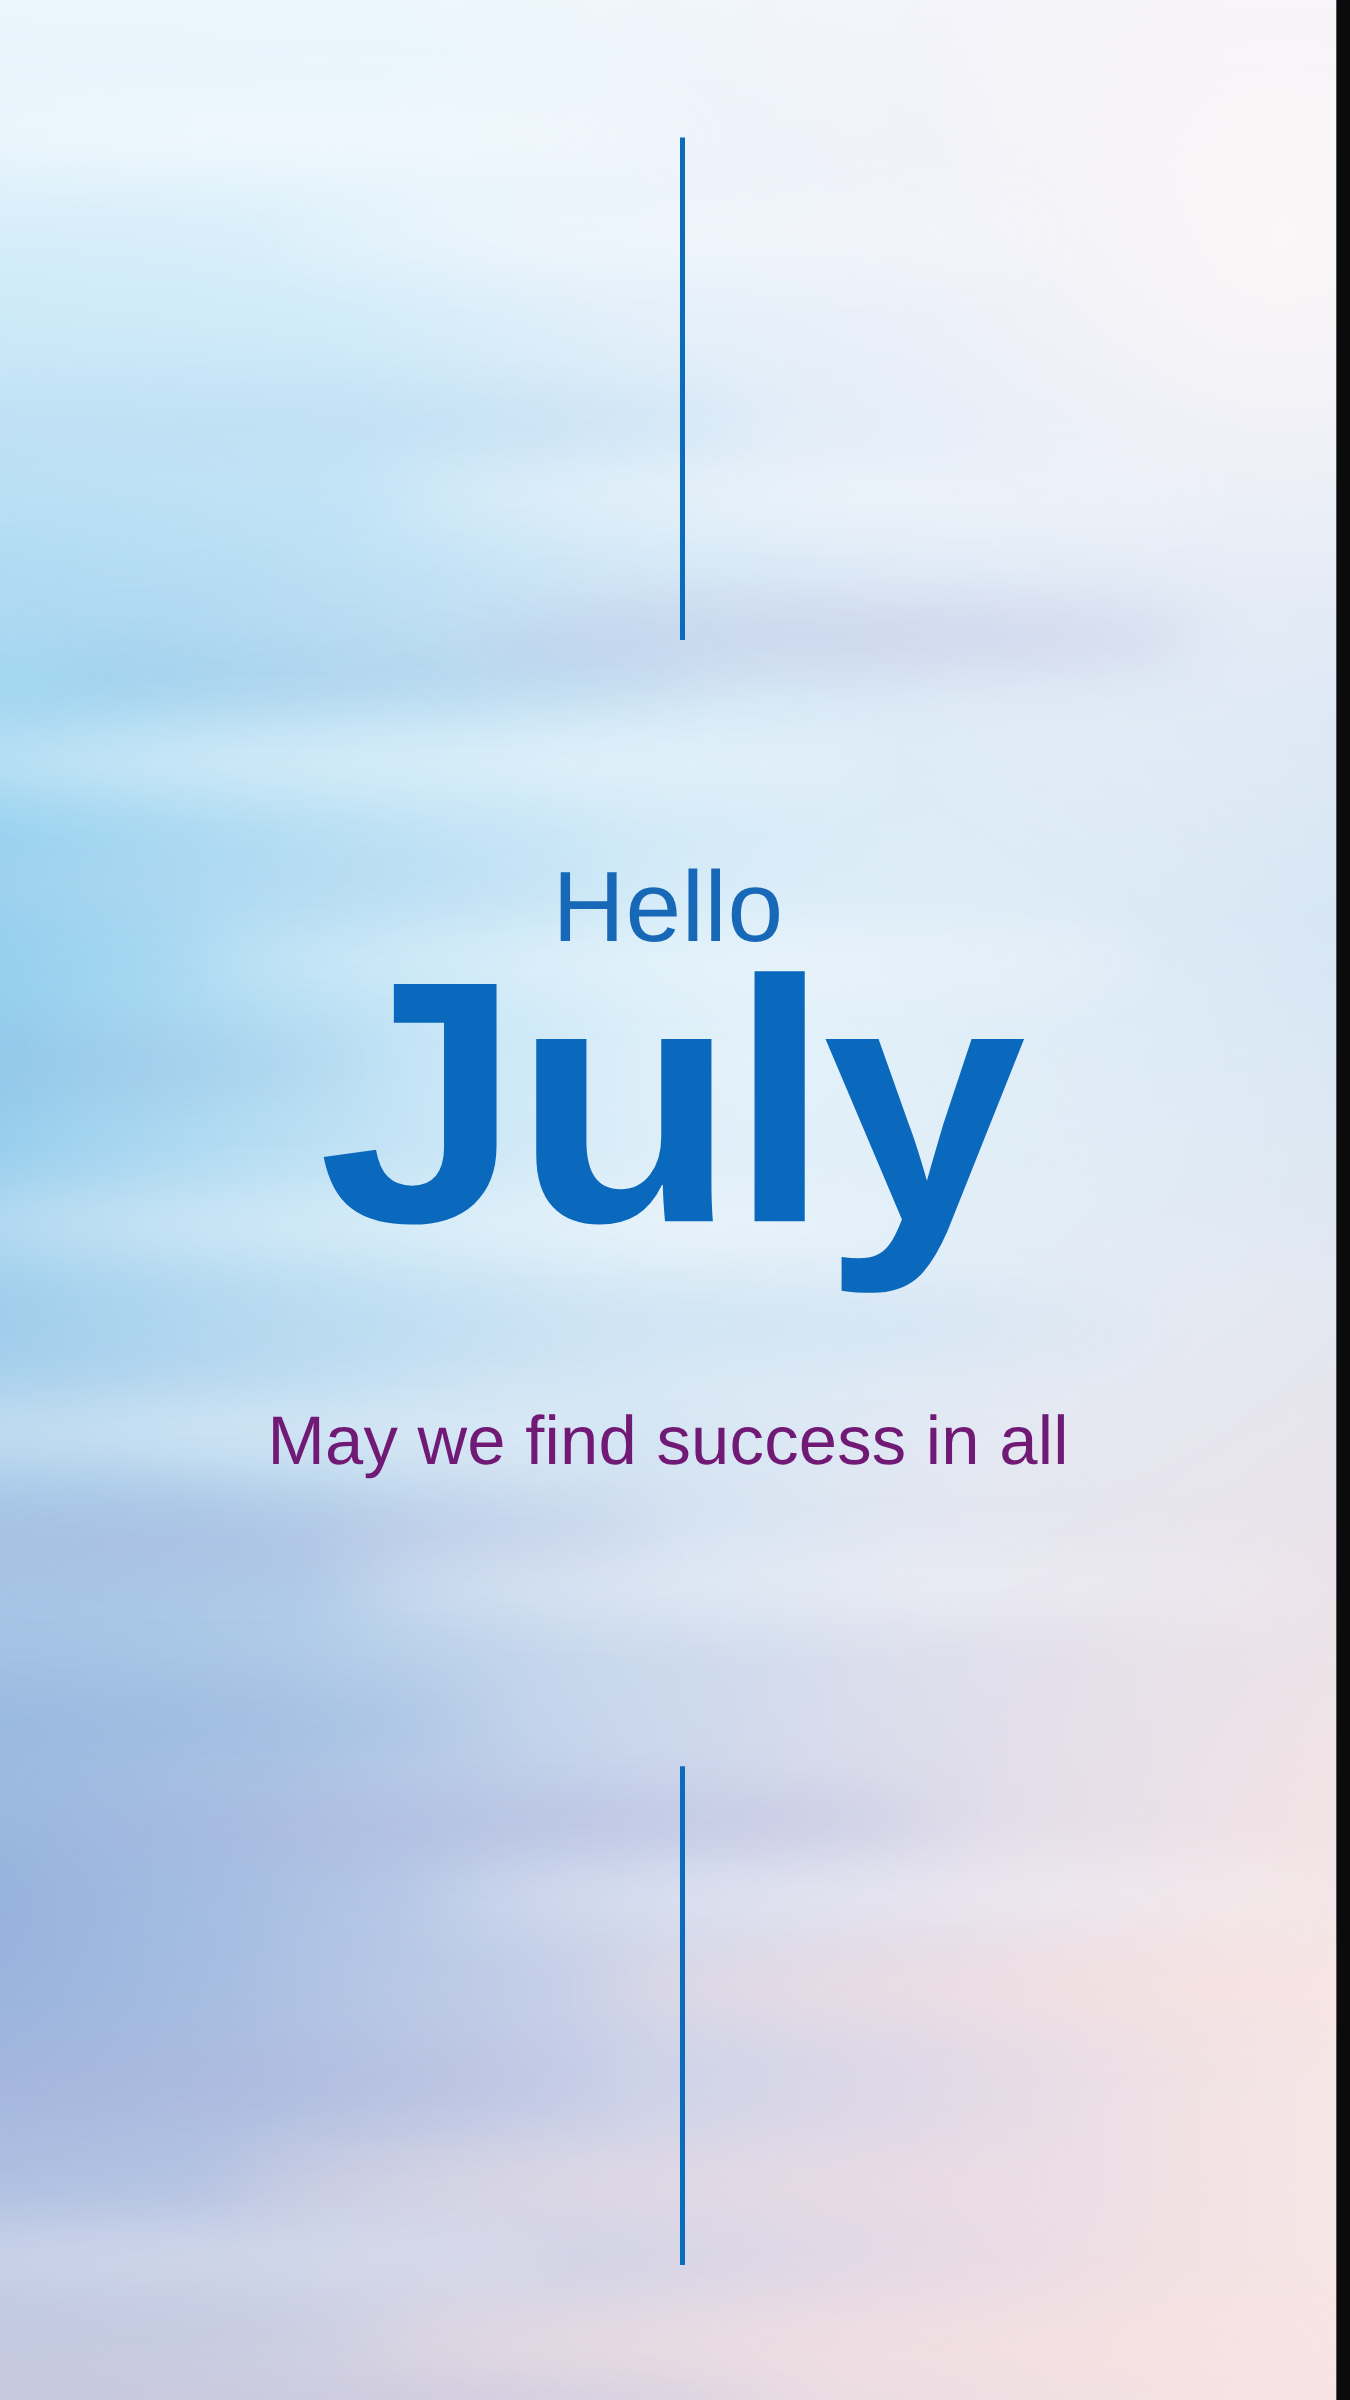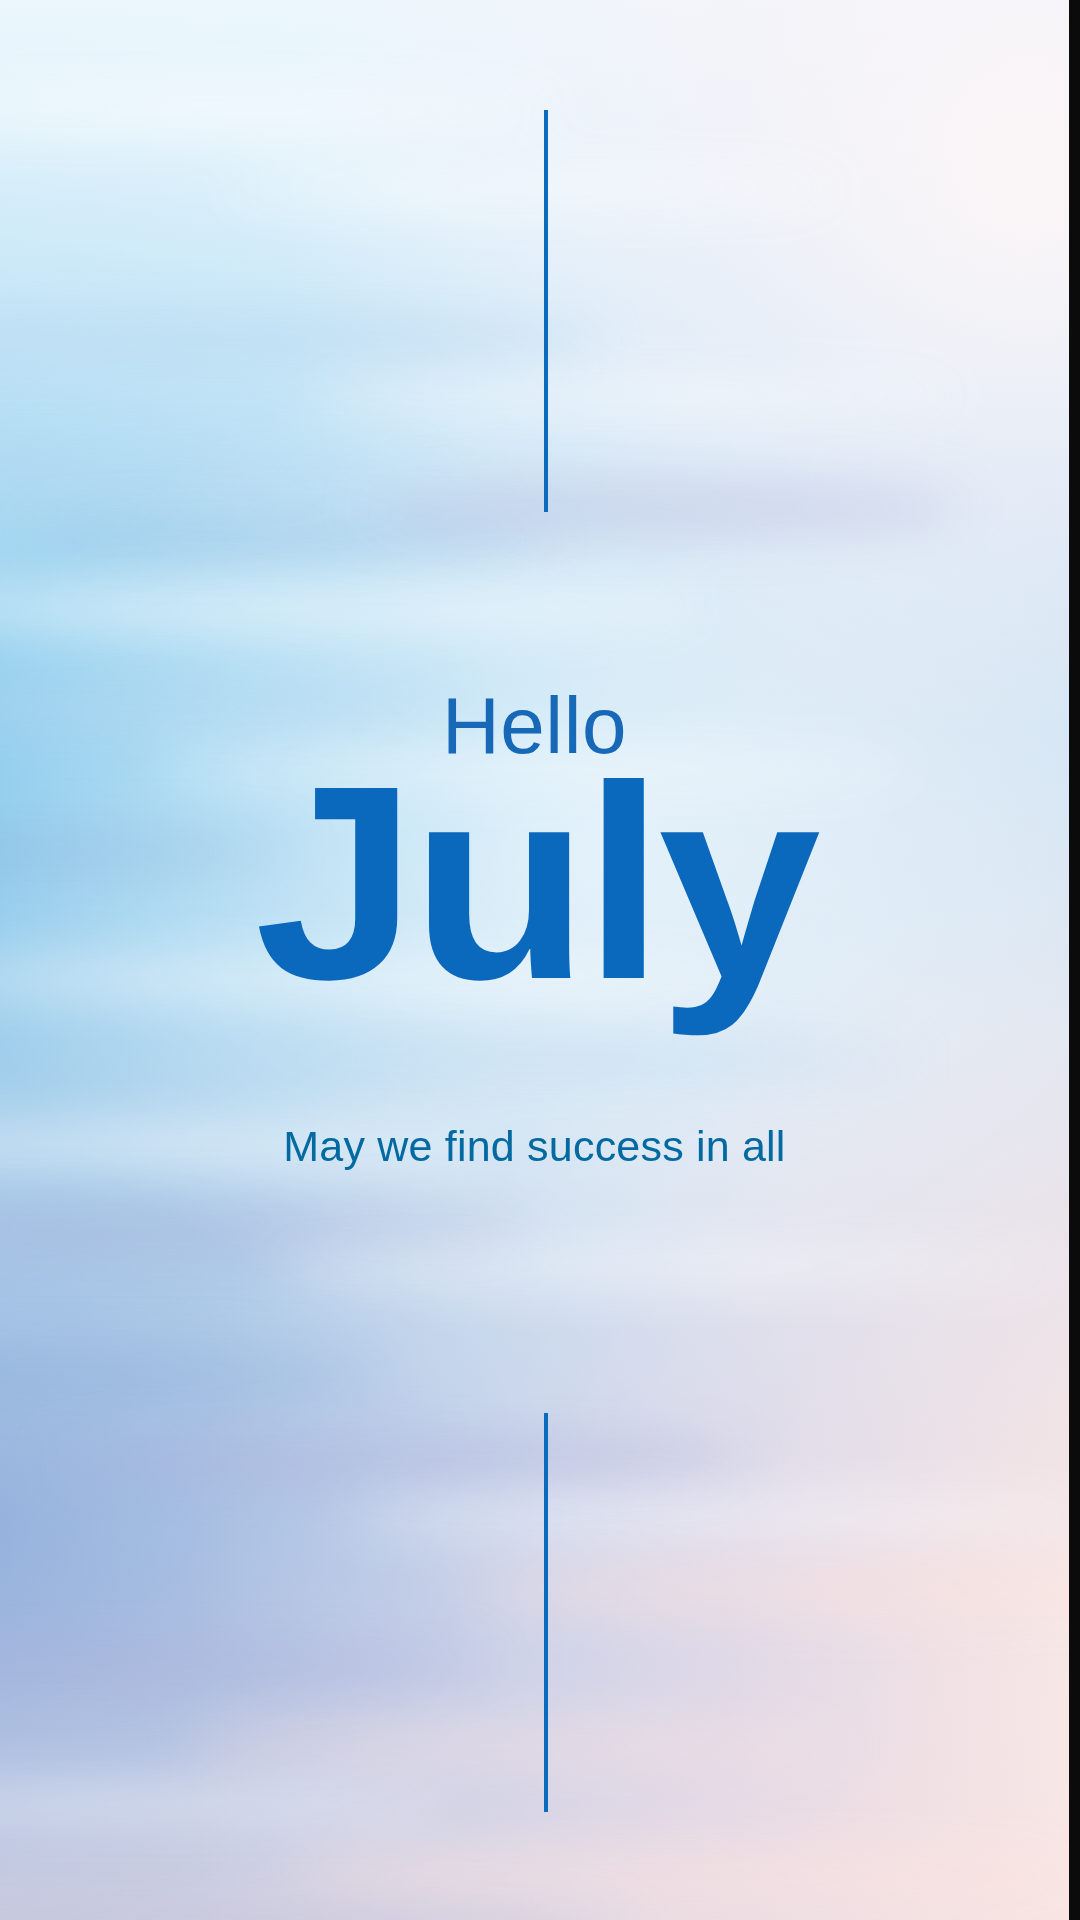--- a/index.html
+++ b/index.html
@@ -158,25 +158,25 @@
     font-weight: 700;
     letter-spacing: -6px;
     color: #0a68bd;
     transform: scaleX(1.06);
   }
 
   .subtitle {
     position: absolute;
     left: 0; right: 0;
     top: 1122px;
-    font-size: 43px;
+    font-size: 55px;
     line-height: 1.12;
     font-weight: 300;
     letter-spacing: 0.2px;
-    color: #0369a1;
+    color: #701a75;
   }
   .subtitle .line { display: block; }
 </style>
 </head>
 <body>
 
 <div class="poster">
 
   <div class="bg-layer bg-base"></div>
   <div class="bg-layer bg-blue-left"></div>

